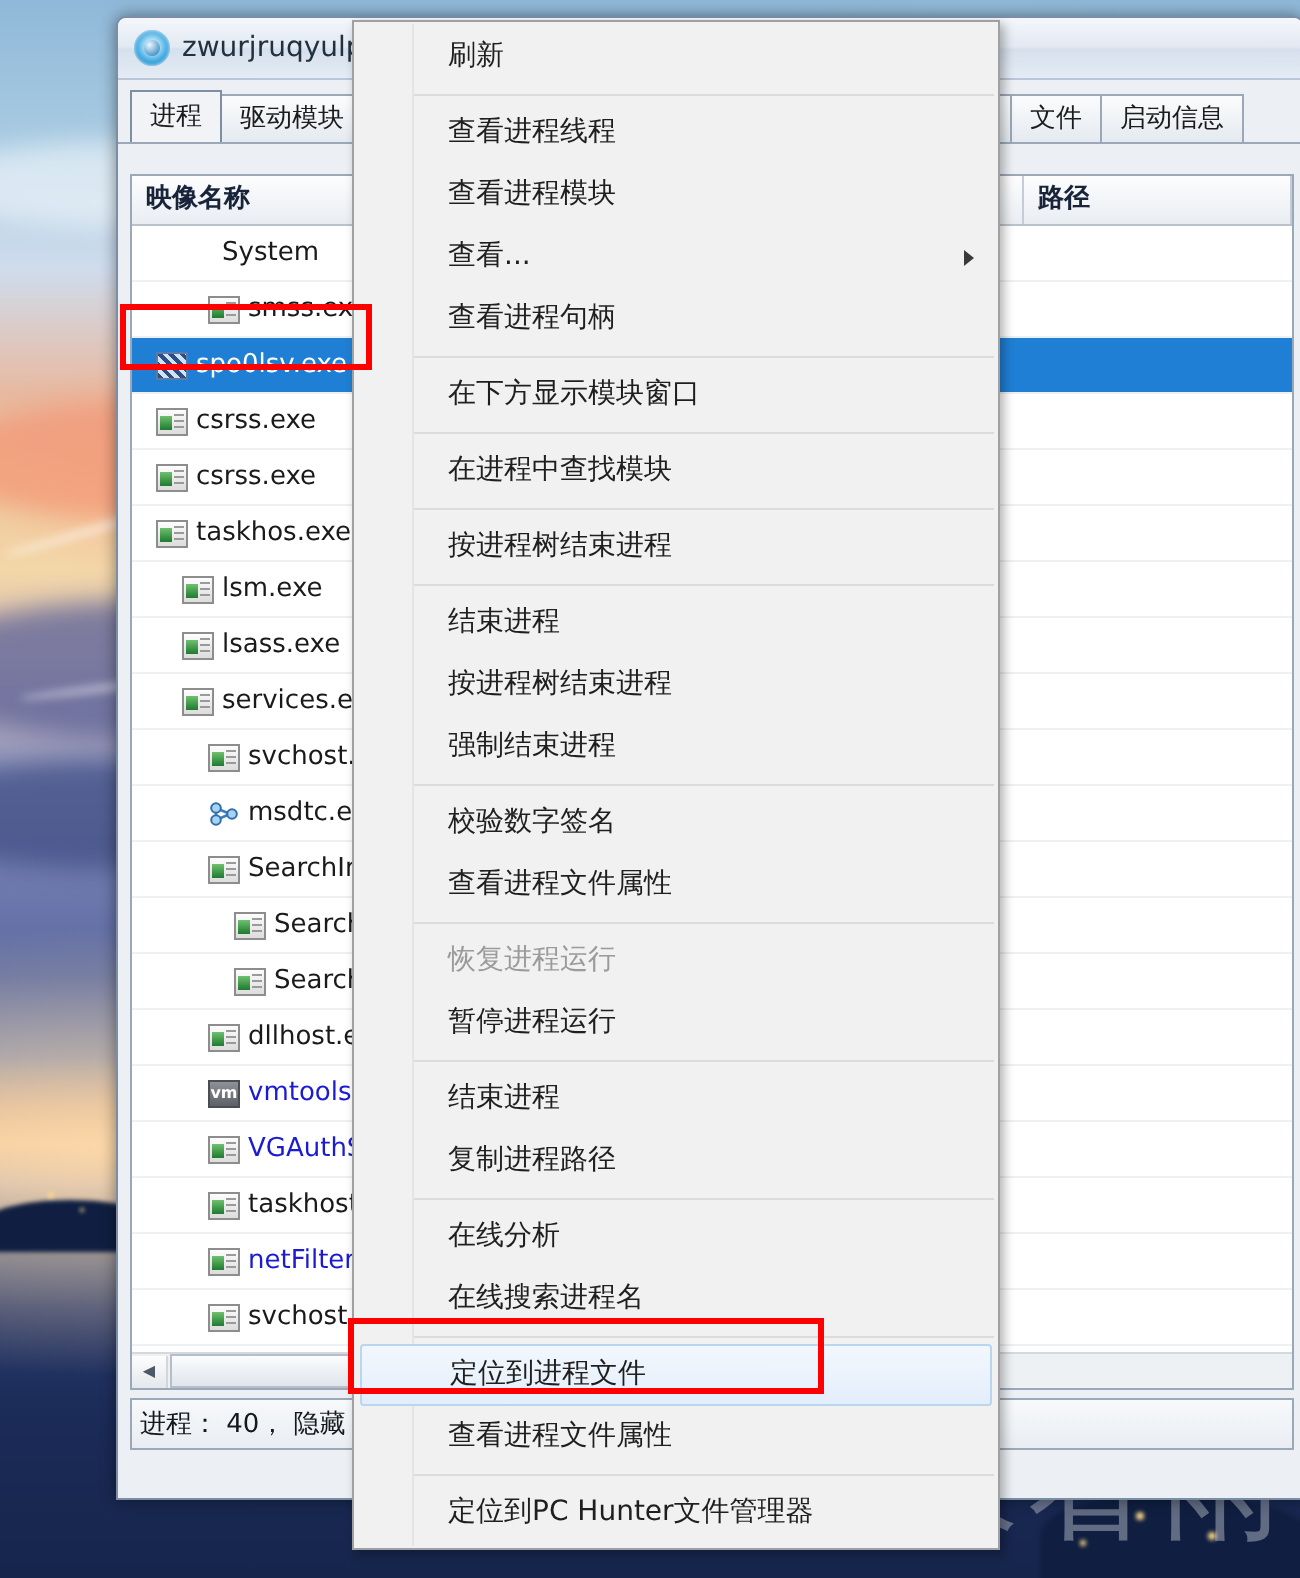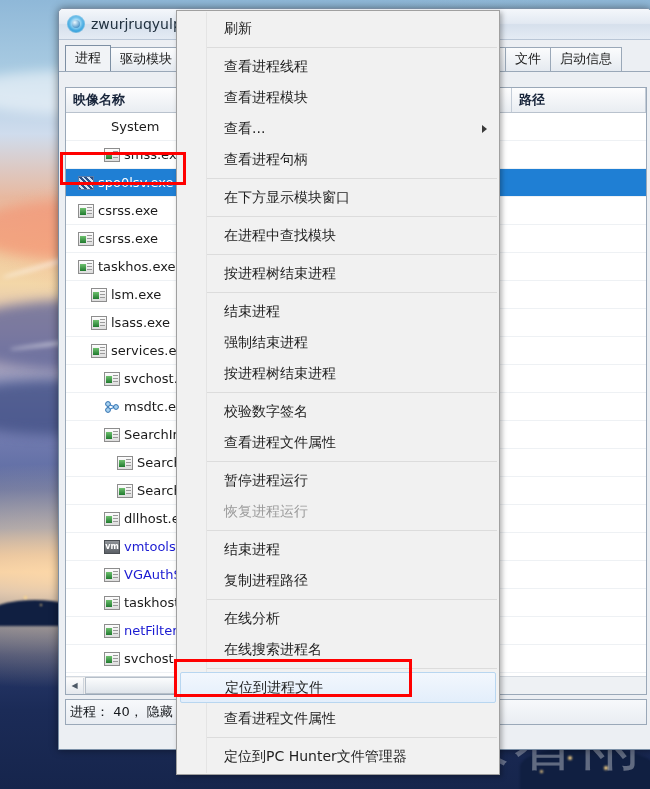--- a/index.html
+++ b/index.html
@@ -493,28 +493,28 @@
     <div class="mi"><span>查看...</span><span class="sub"></span></div>
     <div class="mi"><span>查看进程句柄</span></div>
     <div class="sep"></div>
     <div class="mi"><span>在下方显示模块窗口</span></div>
     <div class="sep"></div>
     <div class="mi"><span>在进程中查找模块</span></div>
     <div class="sep"></div>
     <div class="mi"><span>按进程树结束进程</span></div>
     <div class="sep"></div>
     <div class="mi"><span>结束进程</span></div>
+    <div class="mi"><span>按进程树结束进程</span></div>
     <div class="mi"><span>强制结束进程</span></div>
-    <div class="mi"><span>按进程树结束进程</span></div>
     <div class="sep"></div>
     <div class="mi"><span>校验数字签名</span></div>
     <div class="mi"><span>查看进程文件属性</span></div>
     <div class="sep"></div>
+    <div class="mi disabled"><span>恢复进程运行</span></div>
     <div class="mi"><span>暂停进程运行</span></div>
-    <div class="mi disabled"><span>恢复进程运行</span></div>
     <div class="sep"></div>
     <div class="mi"><span>结束进程</span></div>
     <div class="mi"><span>复制进程路径</span></div>
     <div class="sep"></div>
     <div class="mi"><span>在线分析</span></div>
     <div class="mi"><span>在线搜索进程名</span></div>
     <div class="sep"></div>
     <div class="mi hover"><span>定位到进程文件</span></div>
     <div class="mi"><span>查看进程文件属性</span></div>
     <div class="sep"></div>

